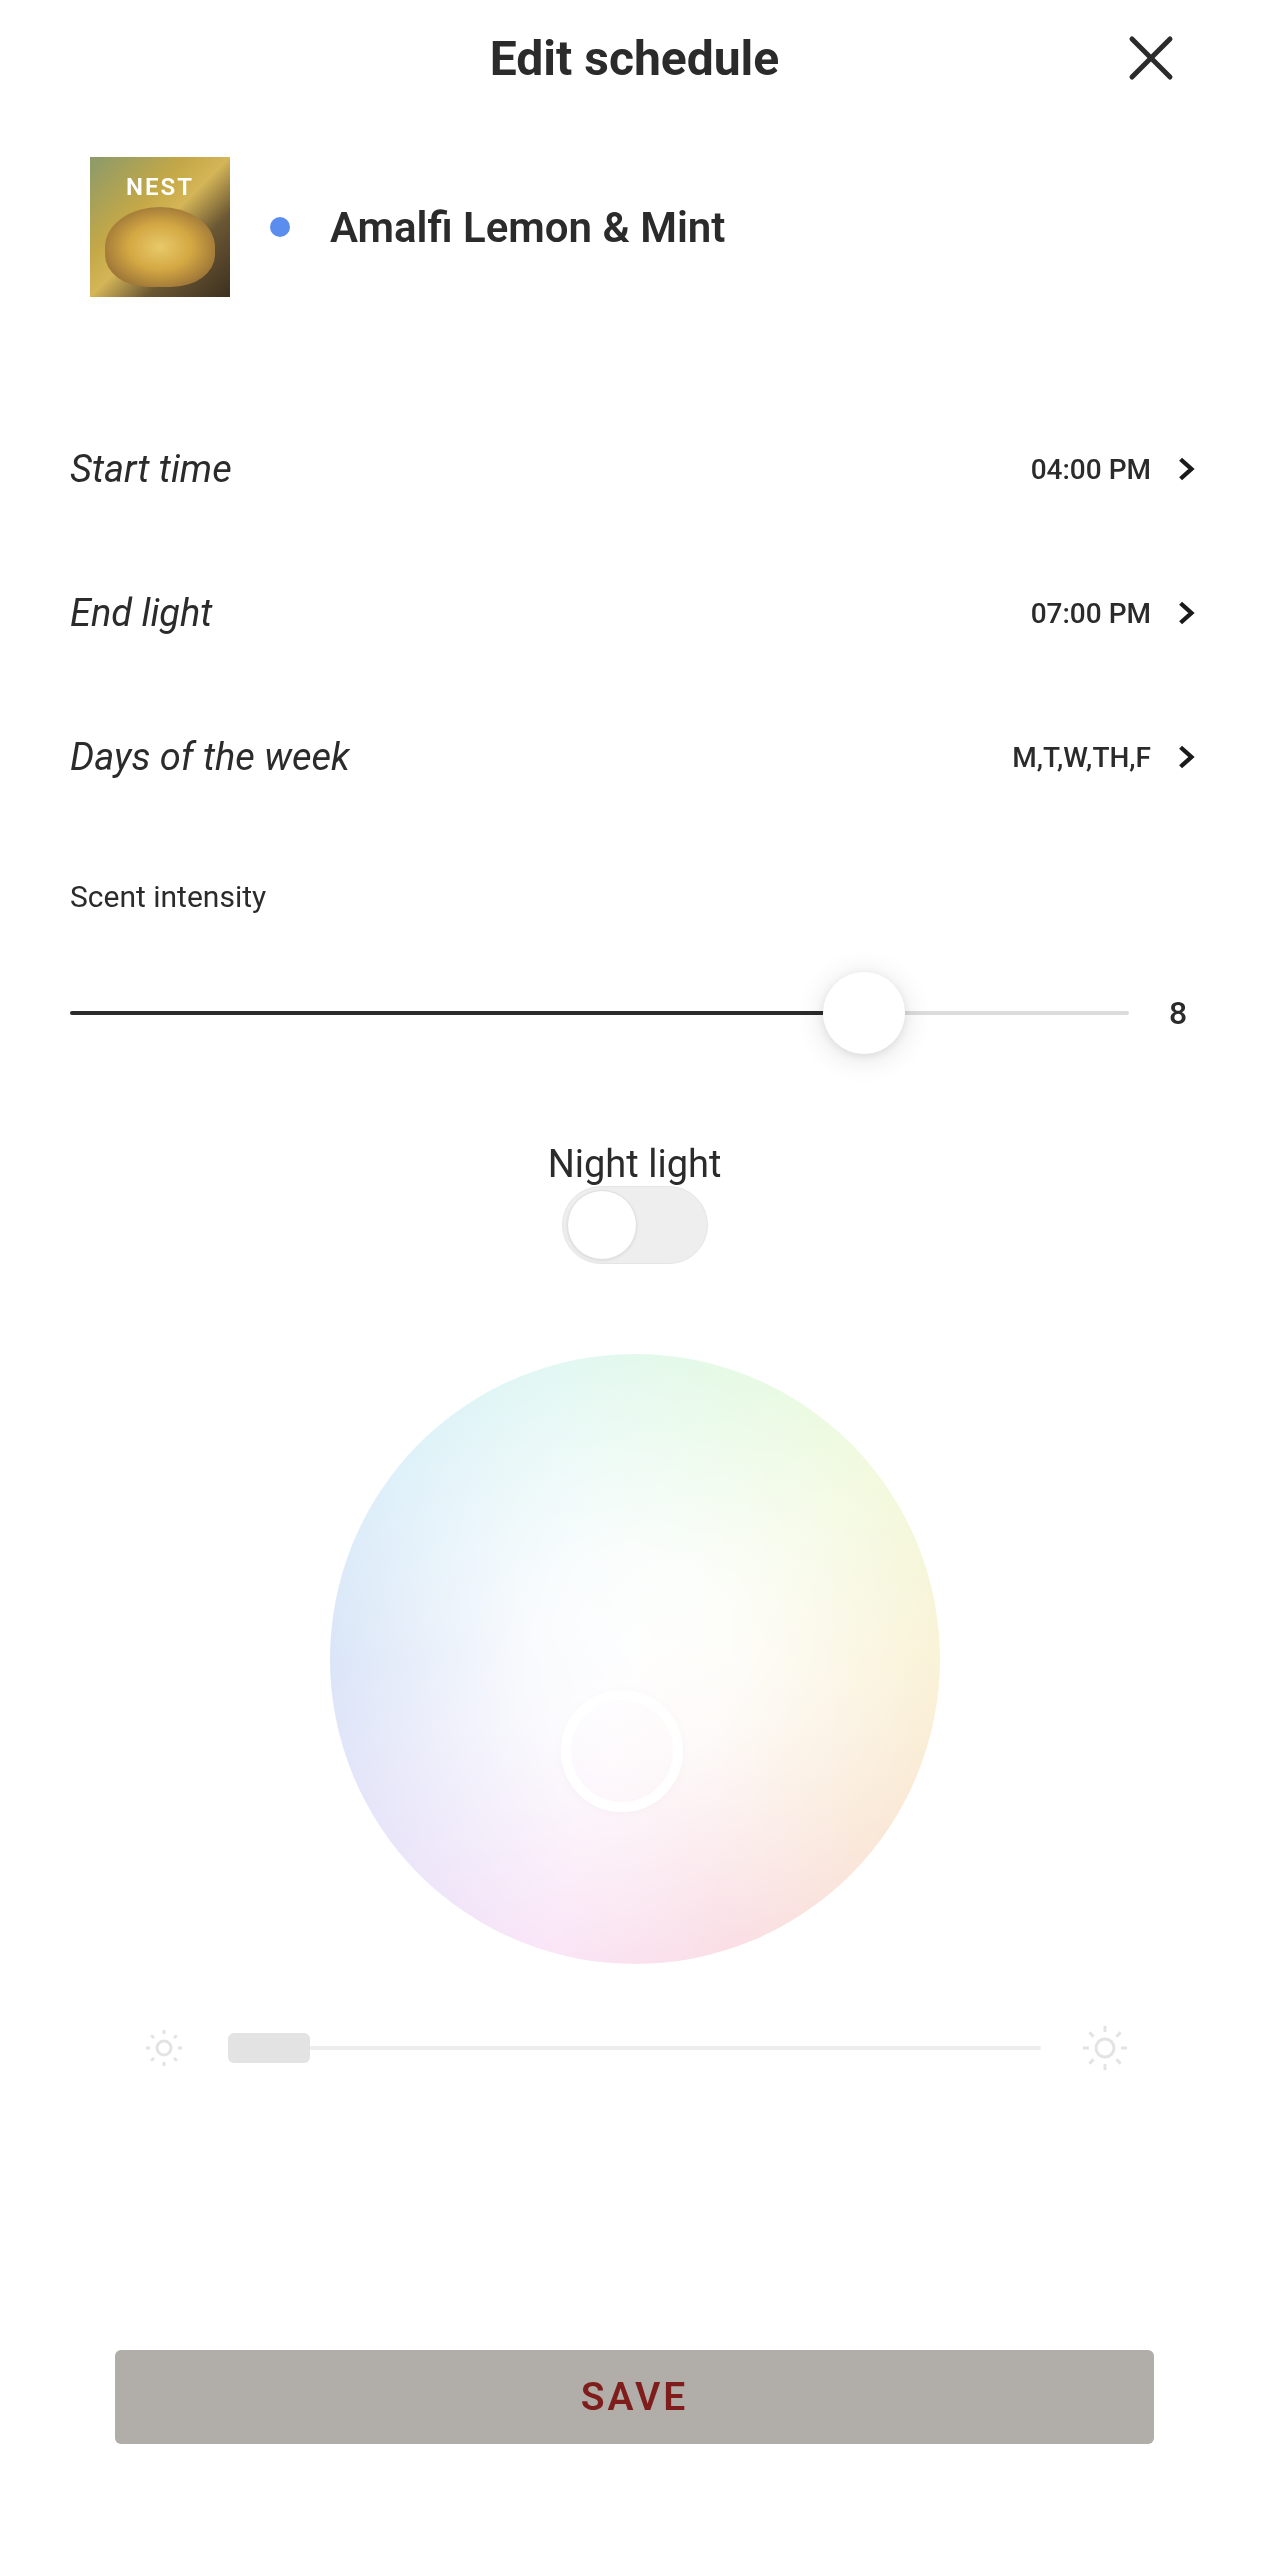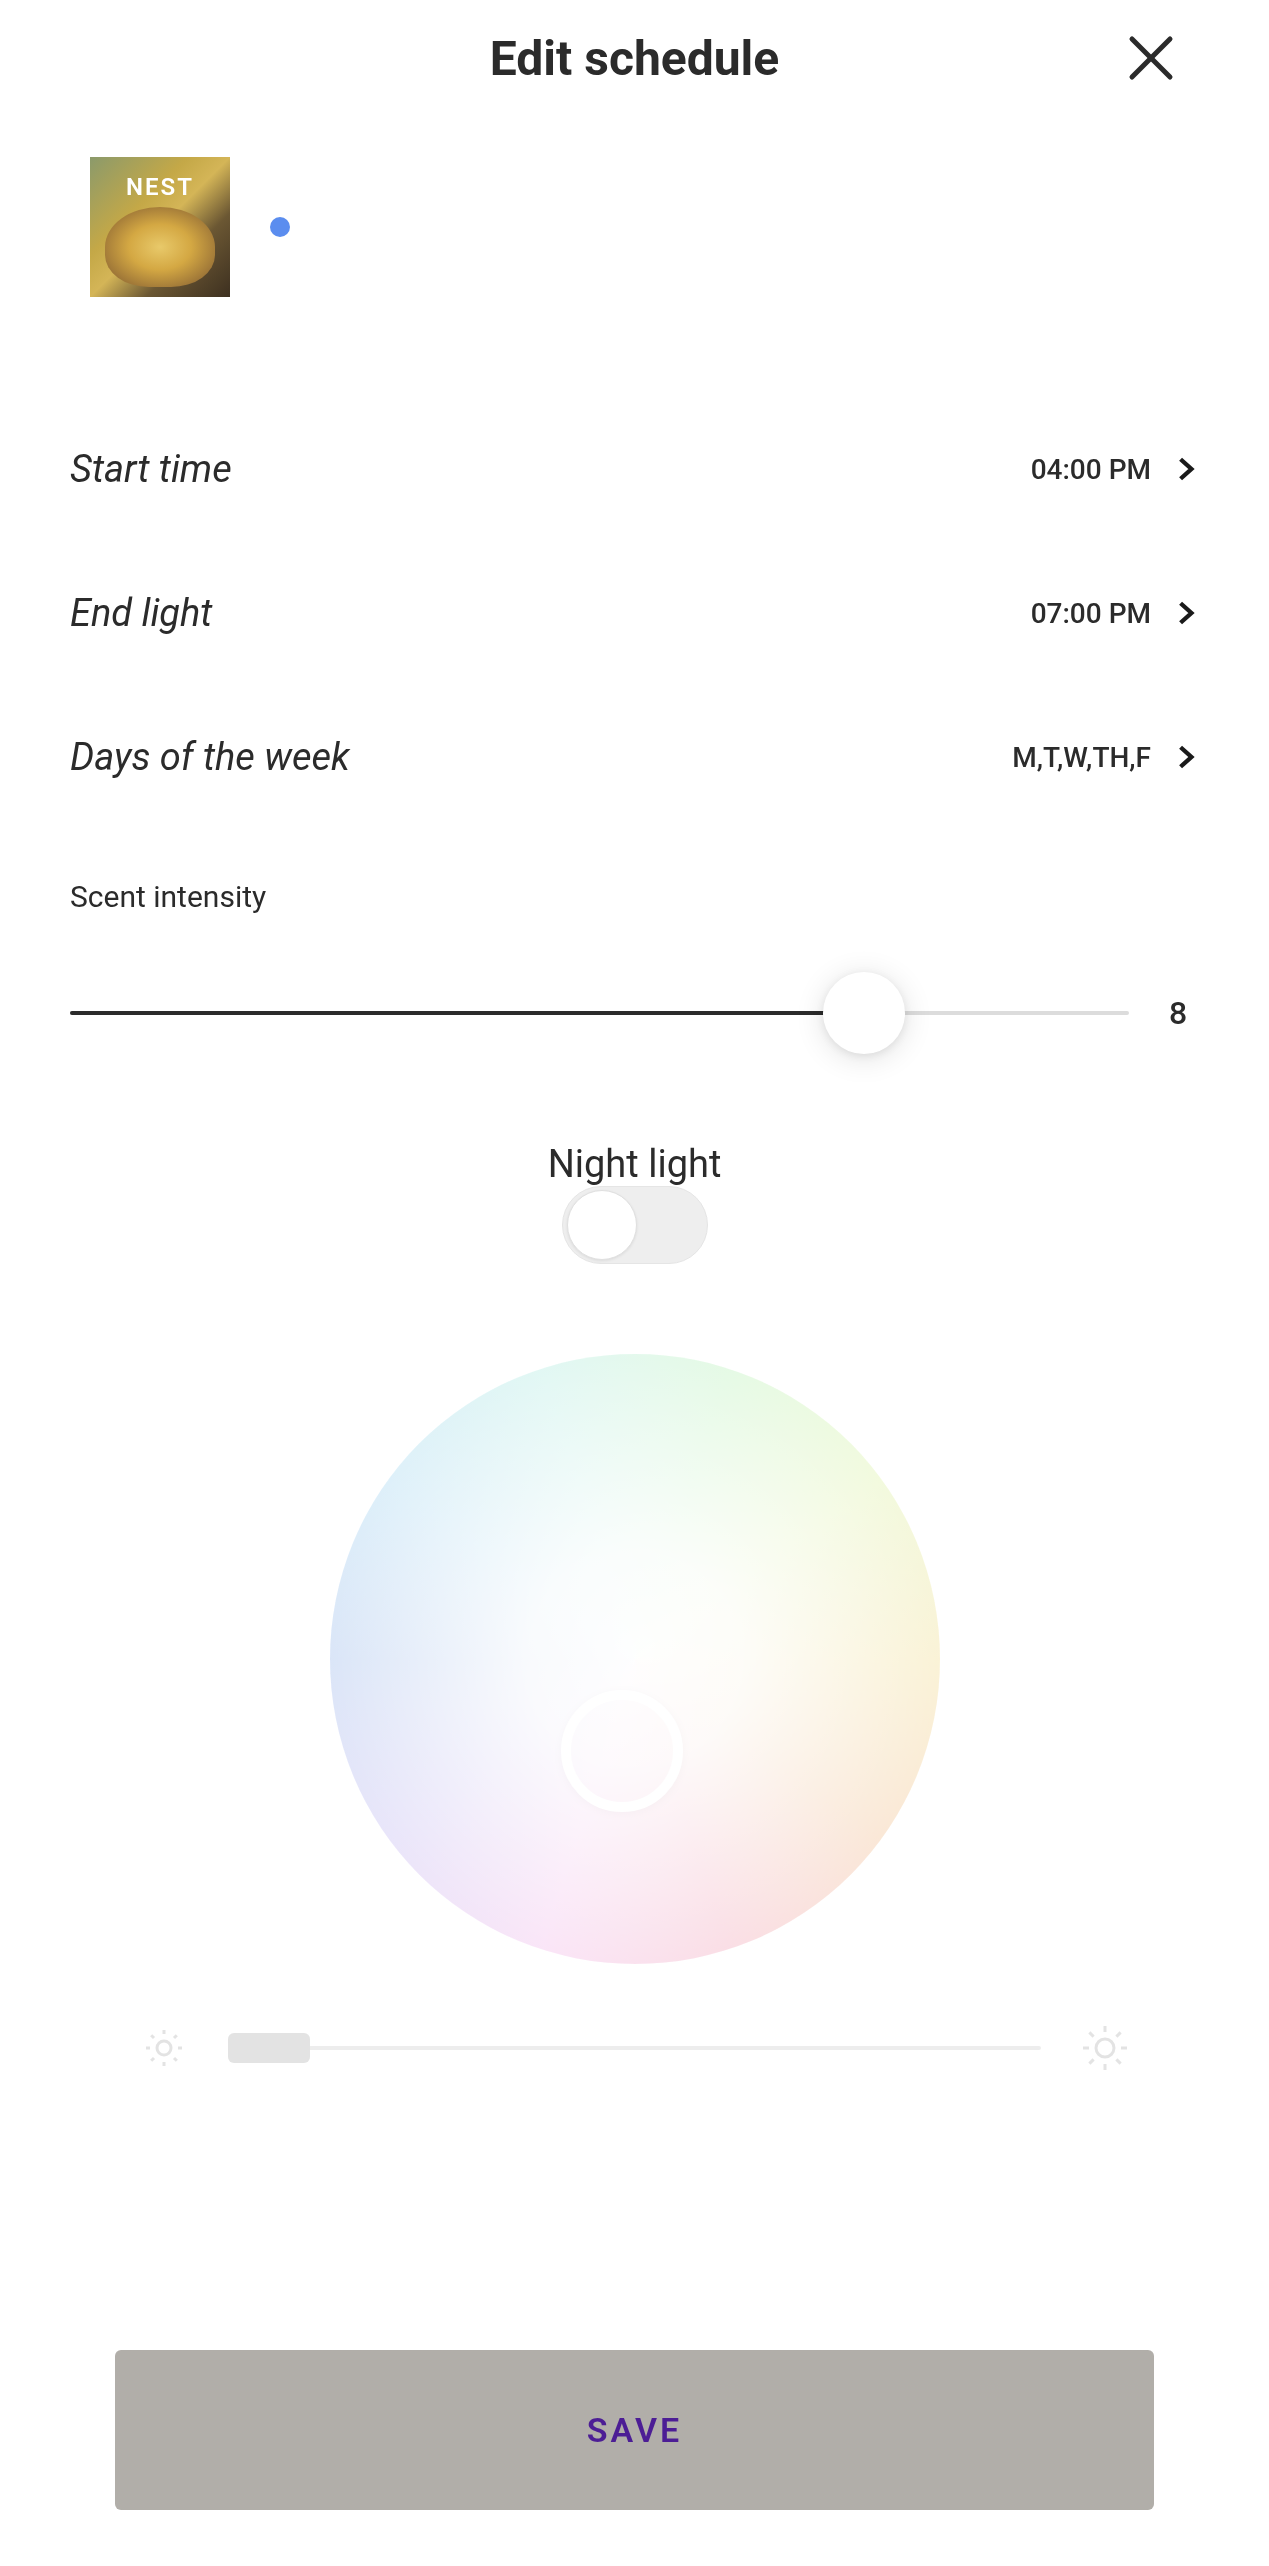--- a/index.html
+++ b/index.html
@@ -256,24 +256,24 @@
       height: 30px;
       background: #c8c8c8;
       border-radius: 6px;
       cursor: grab;
     }
     .save-button {
       position: absolute;
       left: 115px;
       right: 115px;
       top: 2350px;
-      height: 160px;
+      height: 94px;
       background: #b1aea9;
-      color: #4c1d95;
-      font-size: 34px;
+      color: #7f1d1d;
+      font-size: 39px;
       font-weight: 600;
       letter-spacing: 3px;
       display: flex;
       align-items: center;
       justify-content: center;
       cursor: pointer;
       border-radius: 6px;
     }
   </style>
 </head>
@@ -285,20 +285,21 @@
     <svg width="50" height="50" viewBox="0 0 50 50" stroke="#2b2b2b" stroke-width="5" stroke-linecap="round">
       <line x1="6" y1="6" x2="44" y2="44"></line>
       <line x1="44" y1="6" x2="6" y2="44"></line>
     </svg>
   </div>
 </div>
 
 <div class="product-row">
   <div class="product-image"></div>
   <div class="status-dot"></div>
+  <div class="product-name">Amalfi Lemon &amp; Mint</div>
 </div>
 
 <div class="setting-row">
   <div class="setting-label">Start time</div>
   <div class="setting-value-wrap">
     <div class="setting-value">04:00 PM</div>
     <svg class="chevron" viewBox="0 0 24 24" fill="none" stroke="#1a1a1a" stroke-width="4">
       <polyline points="7,3 17,12 7,21"></polyline>
     </svg>
   </div>

